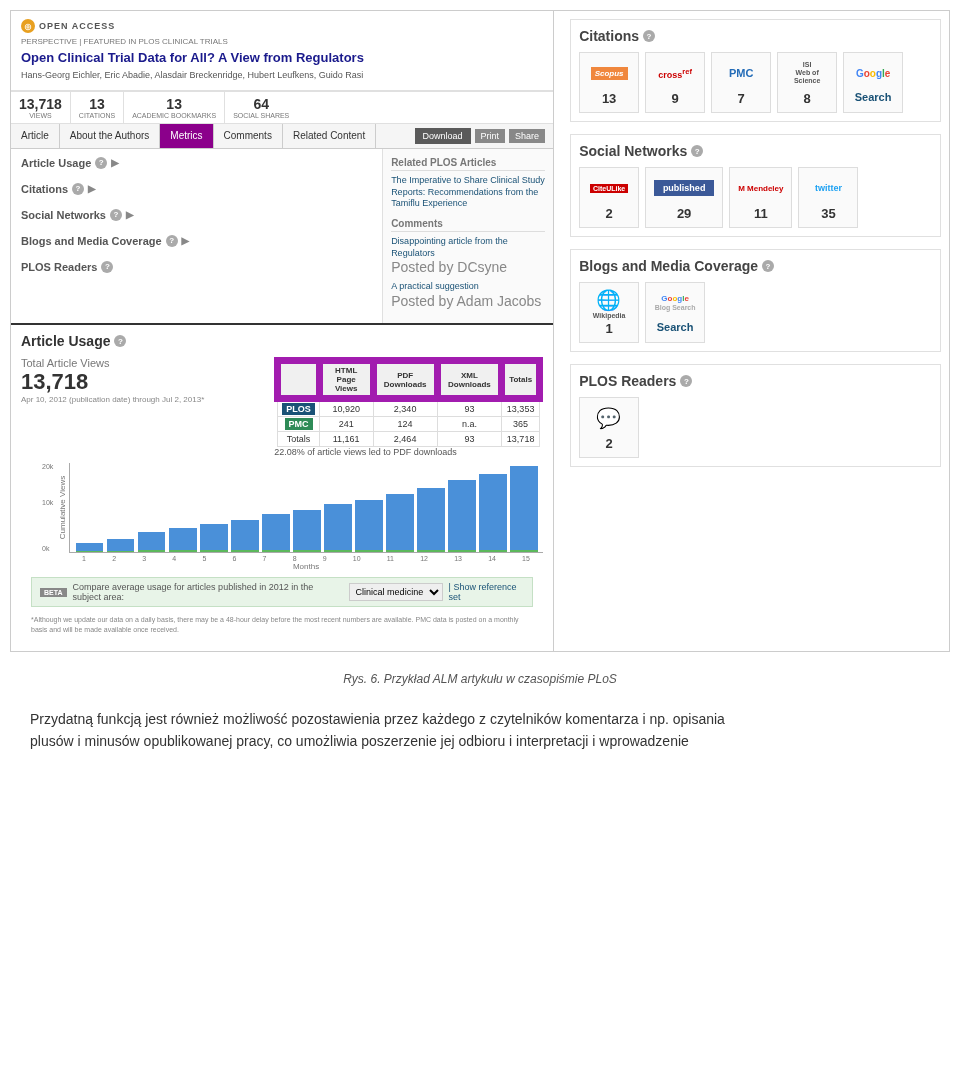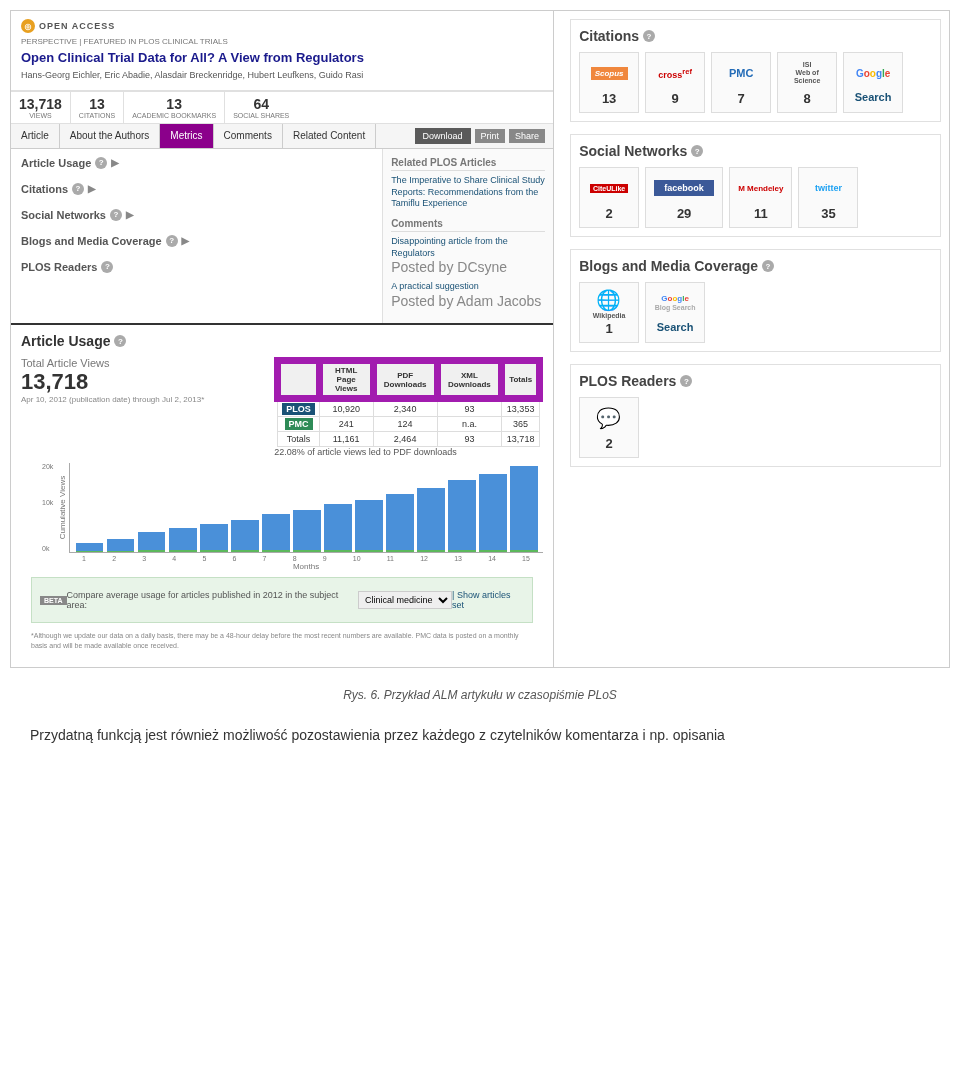--- a/index.html
+++ b/index.html
@@ -335,27 +335,27 @@
       text-align: center;
       font-size: 8px;
       color: #777;
       margin-bottom: 6px;
     }
 
     
     .beta-bar {
       background: #e8f4e8;
       border: 1px solid #c5e0c5;
-      padding: 12px 8px;
+      padding: 4px 8px;
       font-size: 9px;
       color: #555;
       margin: 0 10px 4px;
       display: flex;
       align-items: center;
-      gap: 0;
+      gap: 6px;
     }
 
     .beta-badge {
       background: #888;
       color: white;
       font-size: 7px;
       padding: 1px 4px;
       font-weight: bold;
     }
 
@@ -788,21 +788,21 @@
           </div>
           <div class="chart-x-title">Months</div>
         </div>
 
         <div class="beta-bar">
           <span class="beta-badge">BETA</span>
           <span>Compare average usage for articles published in 2012 in the subject area:</span>
           <select class="select-field">
             <option>Clinical medicine</option>
           </select>
-          <span class="show-ref-link">| Show articles set</span>
+          <span class="show-ref-link">| Show reference set</span>
         </div>
 
         <div class="footnote-text">*Although we update our data on a daily basis, there may be a 48-hour delay before the most recent numbers are available. PMC data is posted on a monthly basis and will be made available once received.</div>
       </div>
     </div>
 
     <div class="right-panel">
 
       <div class="right-section">
         <div class="right-section-title">
@@ -859,21 +859,21 @@
 
           <div class="metric-card">
             <div class="metric-logo">
               <span class="logo-citelike">CiteULike</span>
             </div>
             <div class="metric-number">2</div>
           </div>
 
           <div class="metric-card">
             <div class="metric-logo">
-              <span class="logo-facebook">facebook</span>
+              <span class="logo-facebook">published</span>
             </div>
             <div class="metric-number">29</div>
           </div>
 
           <div class="metric-card">
             <div class="metric-logo">
               <span class="logo-mendeley">M Mendeley</span>
             </div>
             <div class="metric-number">11</div>
           </div>
@@ -934,14 +934,17 @@
   </div>
 
   <div class="caption-area">
     <em>Rys. 6. Przykład ALM artykułu w czasopiśmie PLoS</em>
   </div>
 
   <div class="bottom-text">
     <p>
       <span>Przydatną funkcją jest również możliwość pozostawienia przez każdego z czytelników komentarza i np. opisania</span>
     </p>
+    <p>
+      <span>plusów i minusów opublikowanej pracy, co umożliwia poszerzenie jej odbioru i interpretacji  i wprowadzenie</span>
+    </p>
   </div>
 </div>
 
 </body></html>

